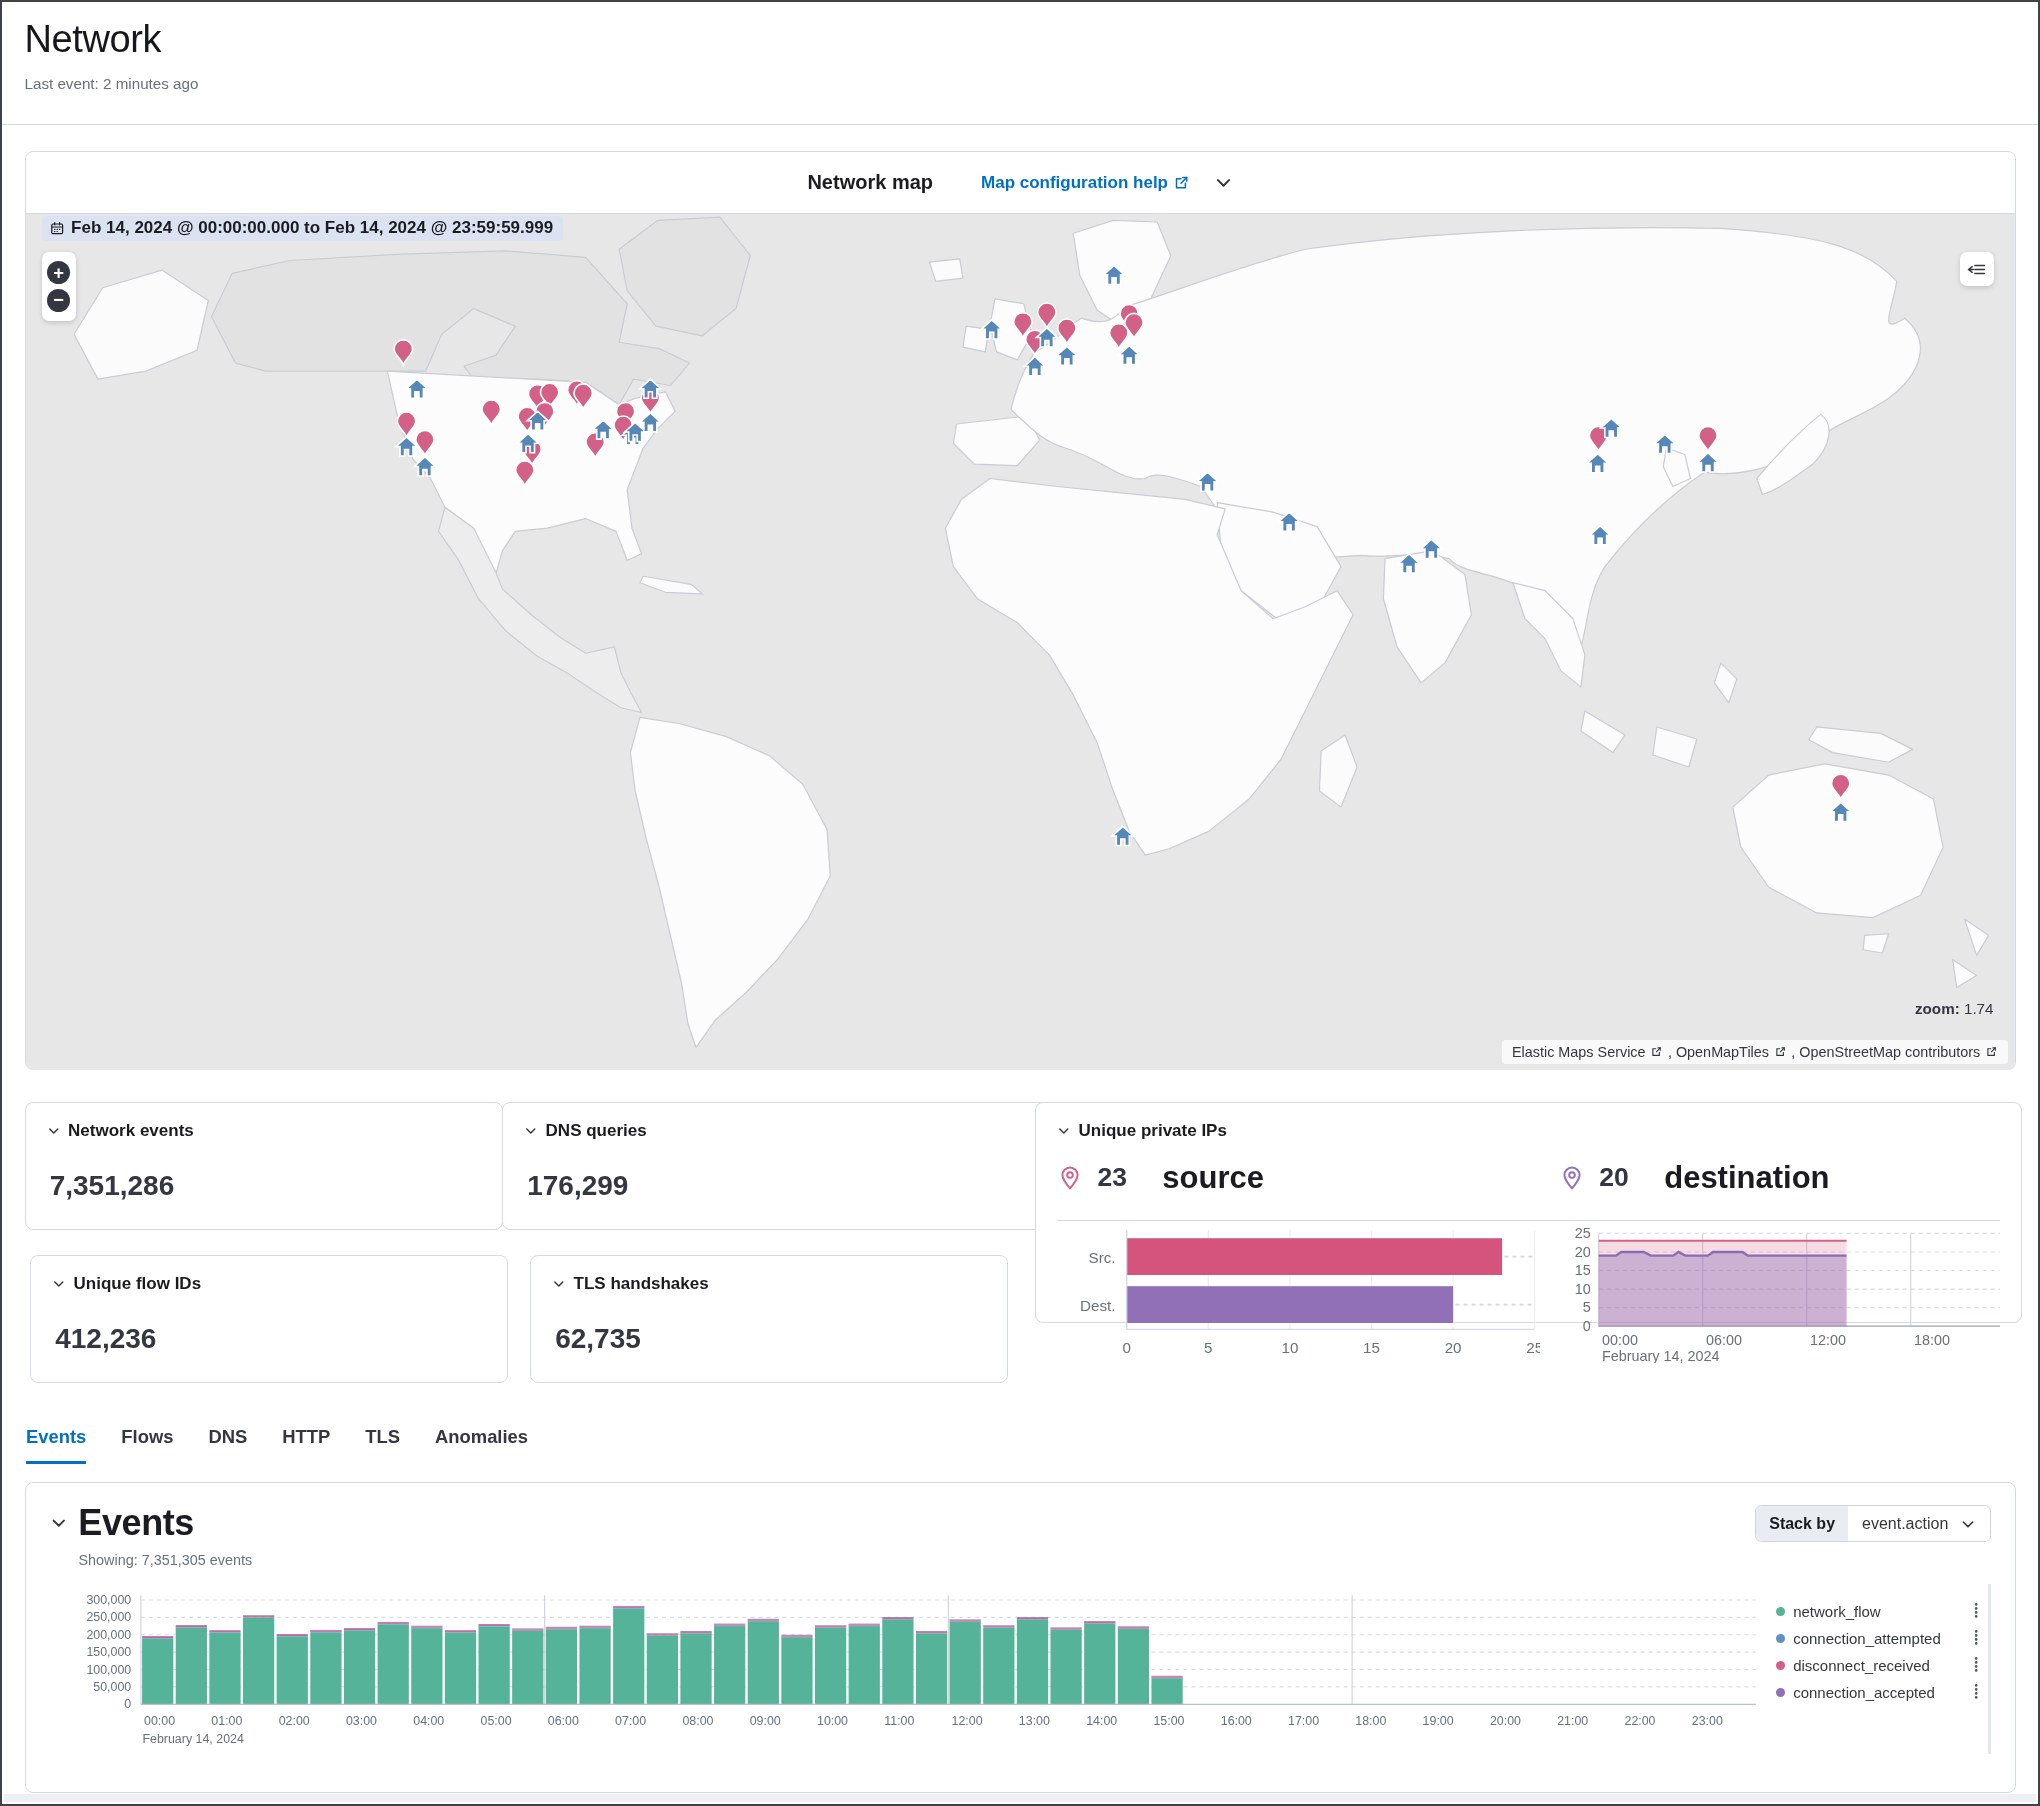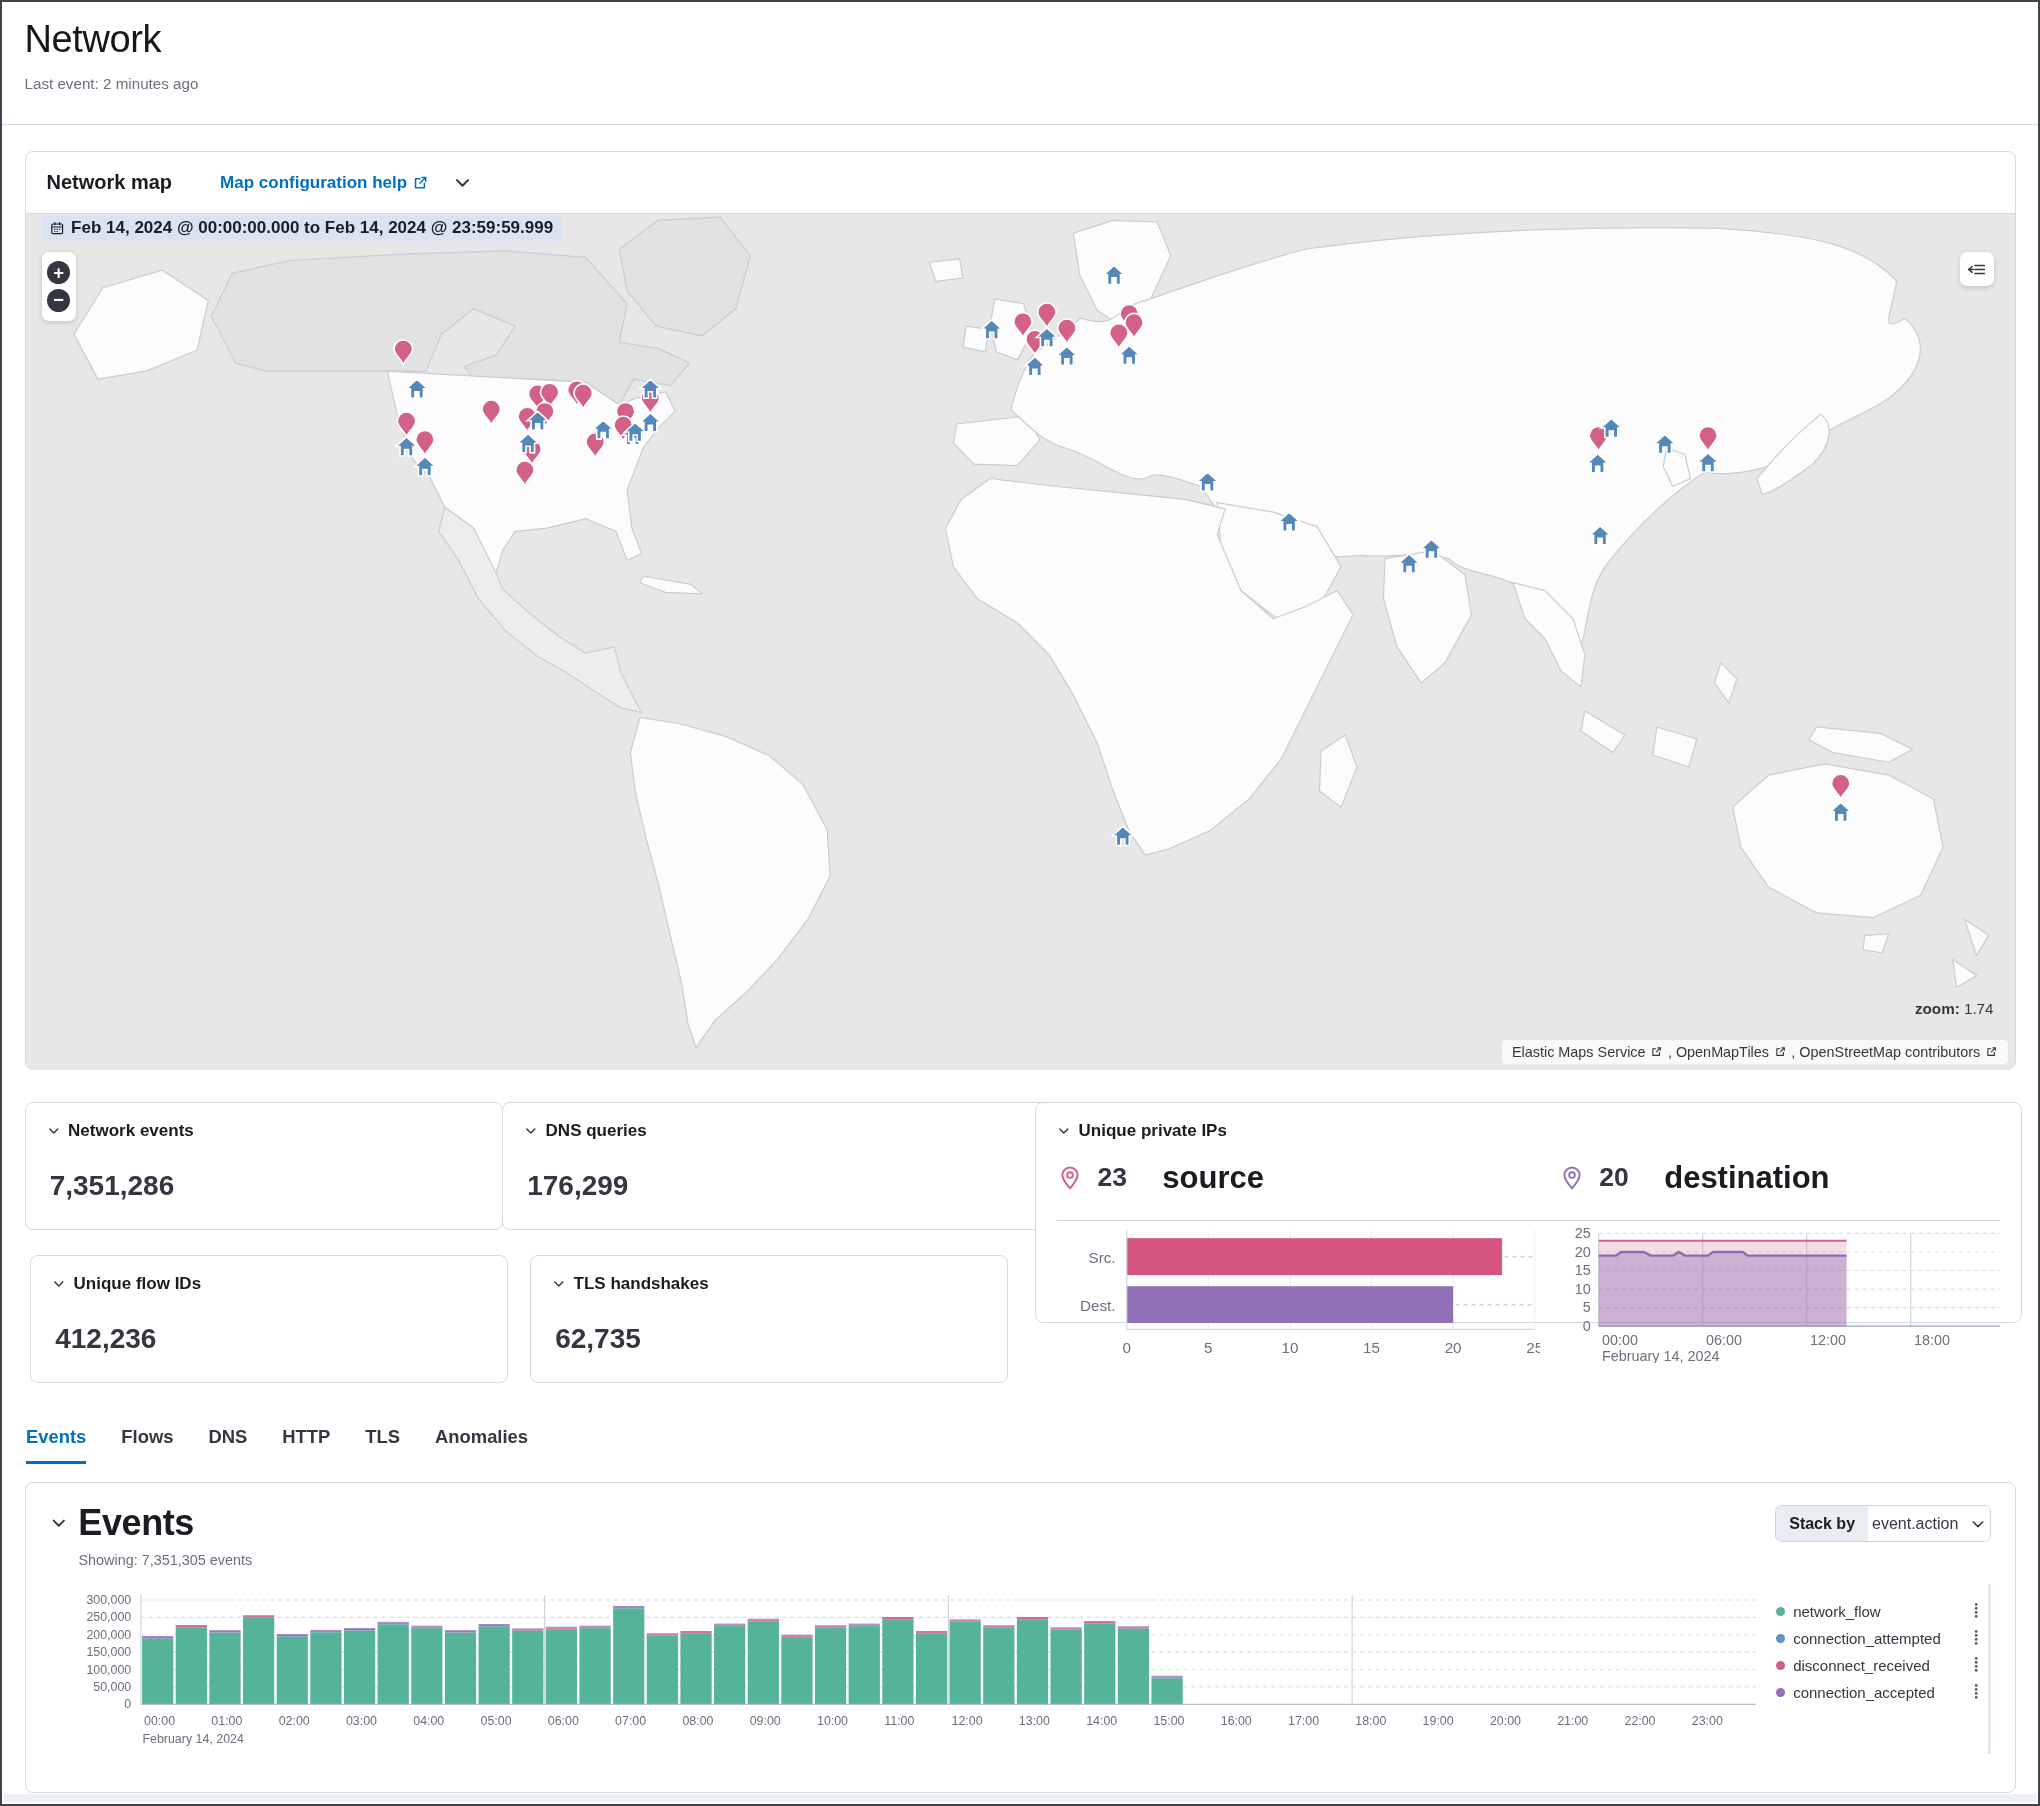--- a/index.html
+++ b/index.html
@@ -13,21 +13,21 @@
   }
   .page-header { padding: 16px 22.5px 0; }
   .page-title { font-size: 38px; font-weight: 400; letter-spacing: -0.4px; color: #16171c; }
   .last-event { font-size: 15.2px; color: #69707d; margin-top: 14.4px; }
   .header-divider { position:absolute; left:0; right:0; top:122px; border-bottom: 1.6px solid #d3dae6; }
 
   .panel { position: absolute; background: #fff; border: 1.6px solid #d3dae6; border-radius: 8px; }
 
   
   .map-panel { left: 22.5px; right: 22.5px; top: 149px; height: 919px; overflow: visible; }
-  .map-header { height: 61px; display: flex; align-items: center; justify-content: flex-start; padding: 0 21px; }
+  .map-header { height: 61px; display: flex; align-items: center; justify-content: center; padding: 0 21px; }
   .map-title { font-size: 20px; font-weight: 700; }
   .map-help { display: flex; align-items: center; gap: 9.6px; cursor: pointer; }
   .map-help-link { color: #0071c2; font-size: 17px; font-weight: 600; display:flex; align-items:center; gap:6.4px;margin-left:48px; }
   .map-help .chev { margin-left: 14.4px; }
   .map-area { position: relative; height: 857px; background: #e7e7e7; border-top: 1.6px solid #d3dae6; border-radius: 0 0 7.2px 7.2px; overflow: hidden; }
   .map-svg { position:absolute; inset:0; }
   .date-chip {
     position: absolute; top: 1.6px; left: 16px; z-index: 5;
     background: #dbe2f2; border-radius: 4px; padding: 2.4px 9.6px 3.2px 8px;
     font-size: 17px; font-weight: 700; color: #1a1c21;
@@ -72,21 +72,21 @@
   .tab.active { color: #0071c2; border-bottom: 3.2px solid #0071c2; }
 
   
   .events-panel { left: 22.5px; right: 22.5px; top: 1480px; height: 311px; padding: 19px 24px; }
   .events-head { display: flex; align-items: flex-start; justify-content: space-between; }
   .events-title-wrap { display: flex; align-items: center; gap: 11.2px; }
   .events-title { font-size: 36px; font-weight: 700; letter-spacing:-0.4px; }
   .events-showing { font-size: 14.4px; color: #69707d; margin-top: 8px; margin-left: 29px; }
   .stackby { display: flex; align-items: stretch; border: 1.6px solid #cdd3df; border-radius: 6.4px; overflow: hidden; height: 37px; margin-top: 3.2px; }
   .stackby-label { background: #e9edf3; padding: 0 13px; display: flex; align-items: center; font-size: 16px; font-weight: 700; color: #1a1c21; }
-  .stackby-value { background: #fff; padding: 0 4px; display: flex; align-items: center; gap: 11.2px; font-size: 16px; color: #343741; cursor: pointer; }
+  .stackby-value { background: #fff; padding: 0 14px; display: flex; align-items: center; gap: 11.2px; font-size: 16px; color: #343741; cursor: pointer; }
   .chart-row { display: flex; margin-top: 16px; }
   .legend { width: 229px; padding: 14.4px 0 0 14.4px; border-right: 3.2px solid #e2e6ee; }
   .legend-item { display: flex; align-items: center; height: 27px; }
   .legend-dot { width: 8.8px; height: 8.8px; border-radius: 50%; flex: none; }
   .legend-label { font-size: 15px; color: #343741; margin-left: 8px; flex: 1; }
   .legend-kebab { color: #535966; flex: none; margin-right: 8px; cursor: pointer; }
 
   .bottom-strip { position: absolute; left: 1.6px; right: 1.6px; bottom: 1.6px; height: 8.8px; background: #edeff4; }
   svg text { font-family: "Liberation Sans", sans-serif; }
 </style>

